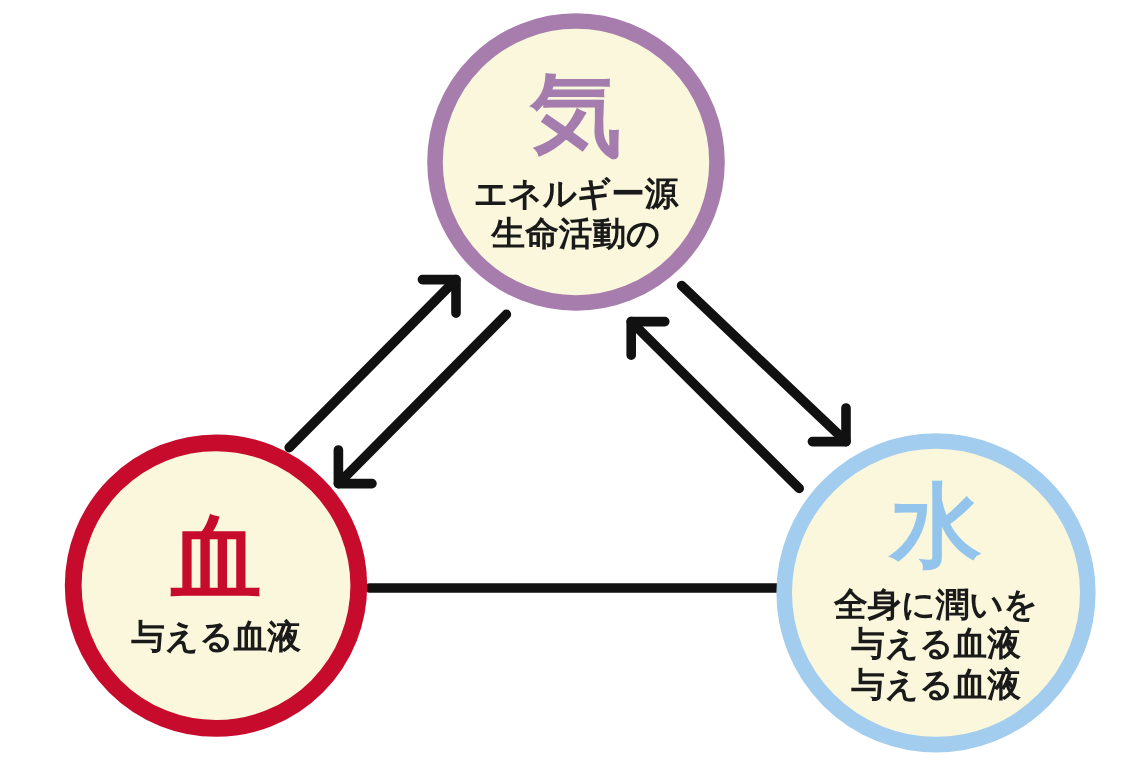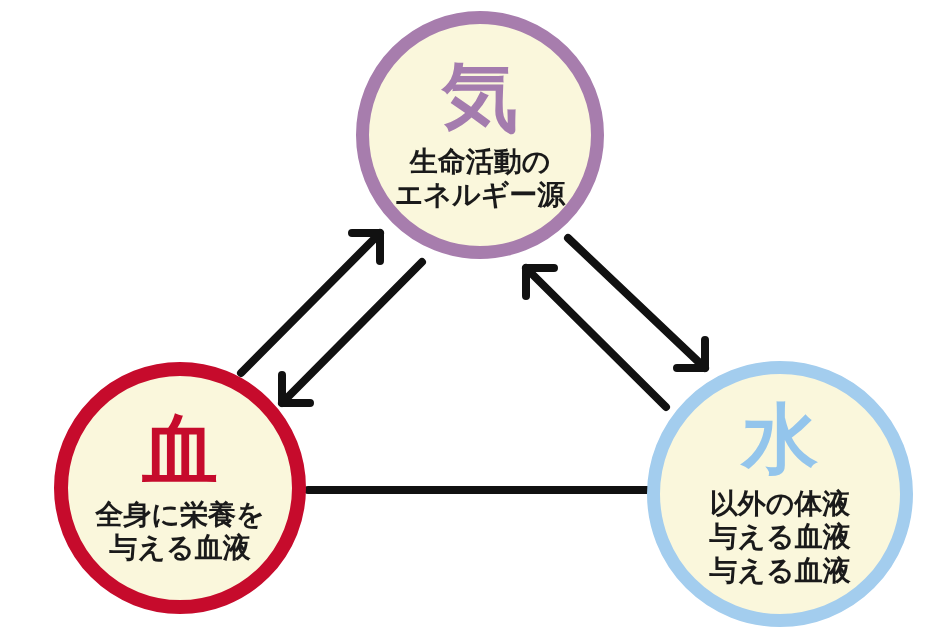--- a/index.html
+++ b/index.html
@@ -89,35 +89,34 @@
       <line x1="568" y1="238" x2="705" y2="368"></line>
       <polyline points="677,368 705,368 705,340"></polyline>
 
       <line x1="308" y1="490" x2="648" y2="490"></line>
     </g>
   </svg>
 
   <div class="node-circle node-ki" style="border-color: rgb(167, 125, 173); background: rgb(250, 247, 220);">
     <div class="node-char" style="color: rgb(164, 124, 174);">気</div>
     <div class="node-desc">
+      <div>エネルギー源</div>
       <div>生命活動の</div>
-      <div>エネルギー源</div>
     </div>
   </div>
 
   <div class="node-circle node-ketsu" style="border-color: rgb(198, 11, 44); background: rgb(250, 247, 220);">
     <div class="node-char" style="color: rgb(198, 11, 44);">血</div>
     <div class="node-desc">
-      <div>全身に栄養を</div>
       <div>与える血液</div>
     </div>
   </div>
 
   <div class="node-circle node-sui" style="border-color: rgb(163, 205, 238); background: rgb(250, 247, 220);">
     <div class="node-char" style="color: rgb(147, 197, 236);">水</div>
     <div class="node-desc">
-      <div>以外の体液</div>
+      <div>全身に潤いを</div>
       <div>与える血液</div>
       <div>与える血液</div>
     </div>
   </div>
 
 </div>
 
 </body></html>

